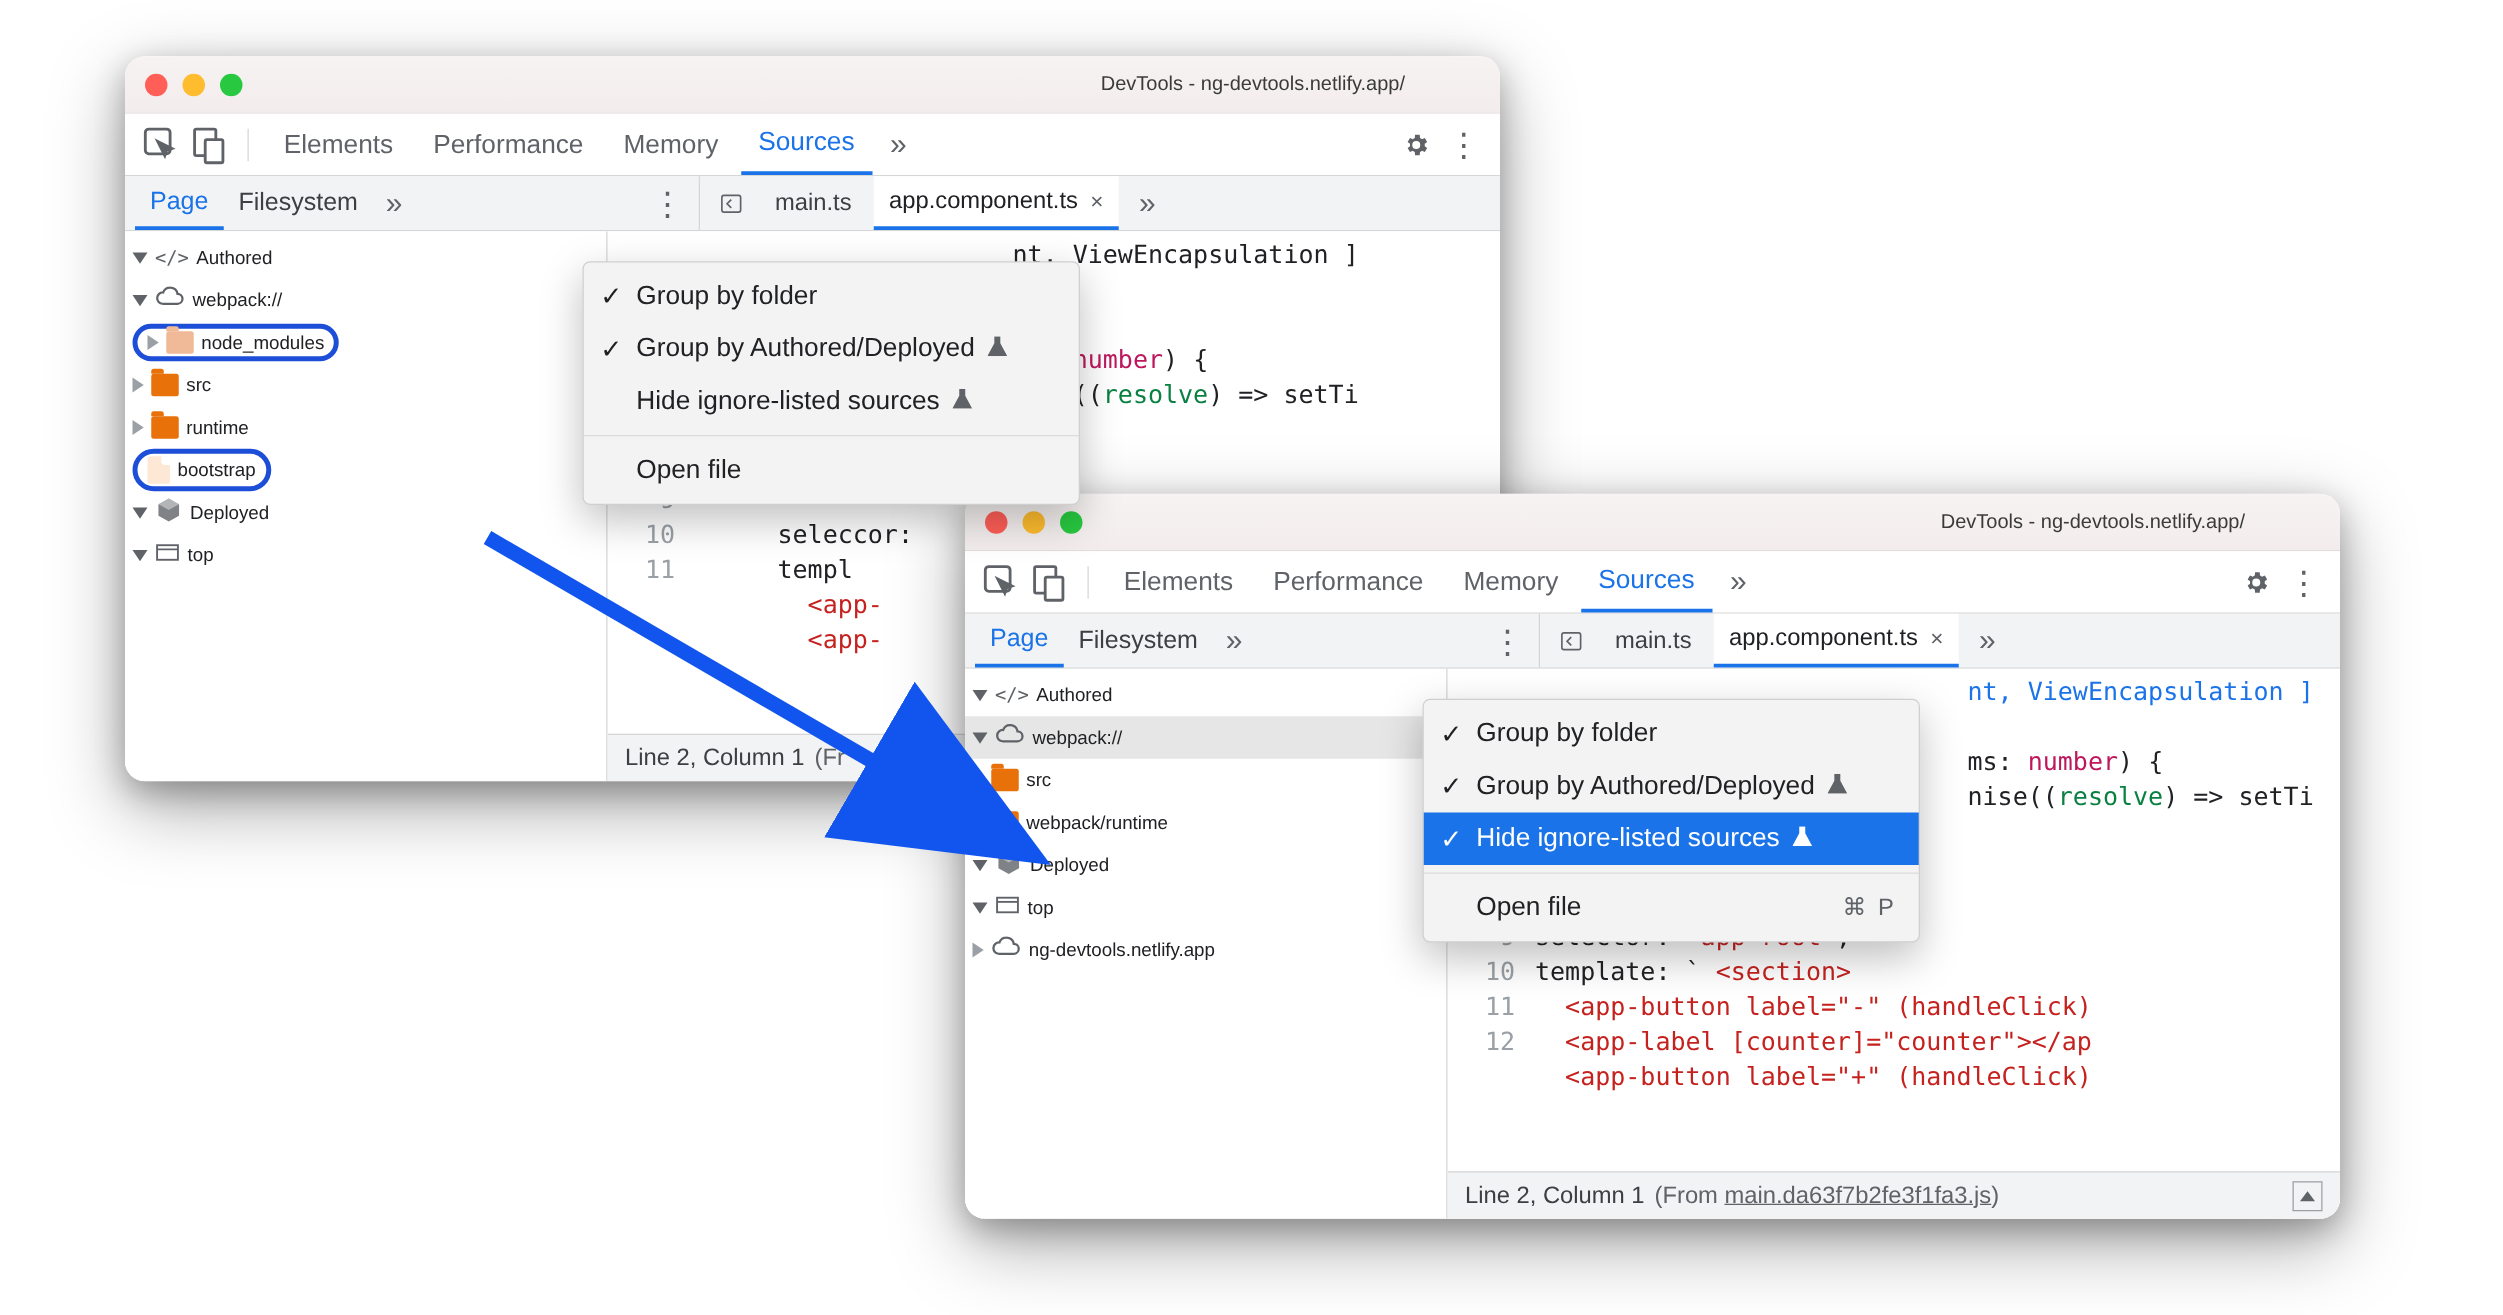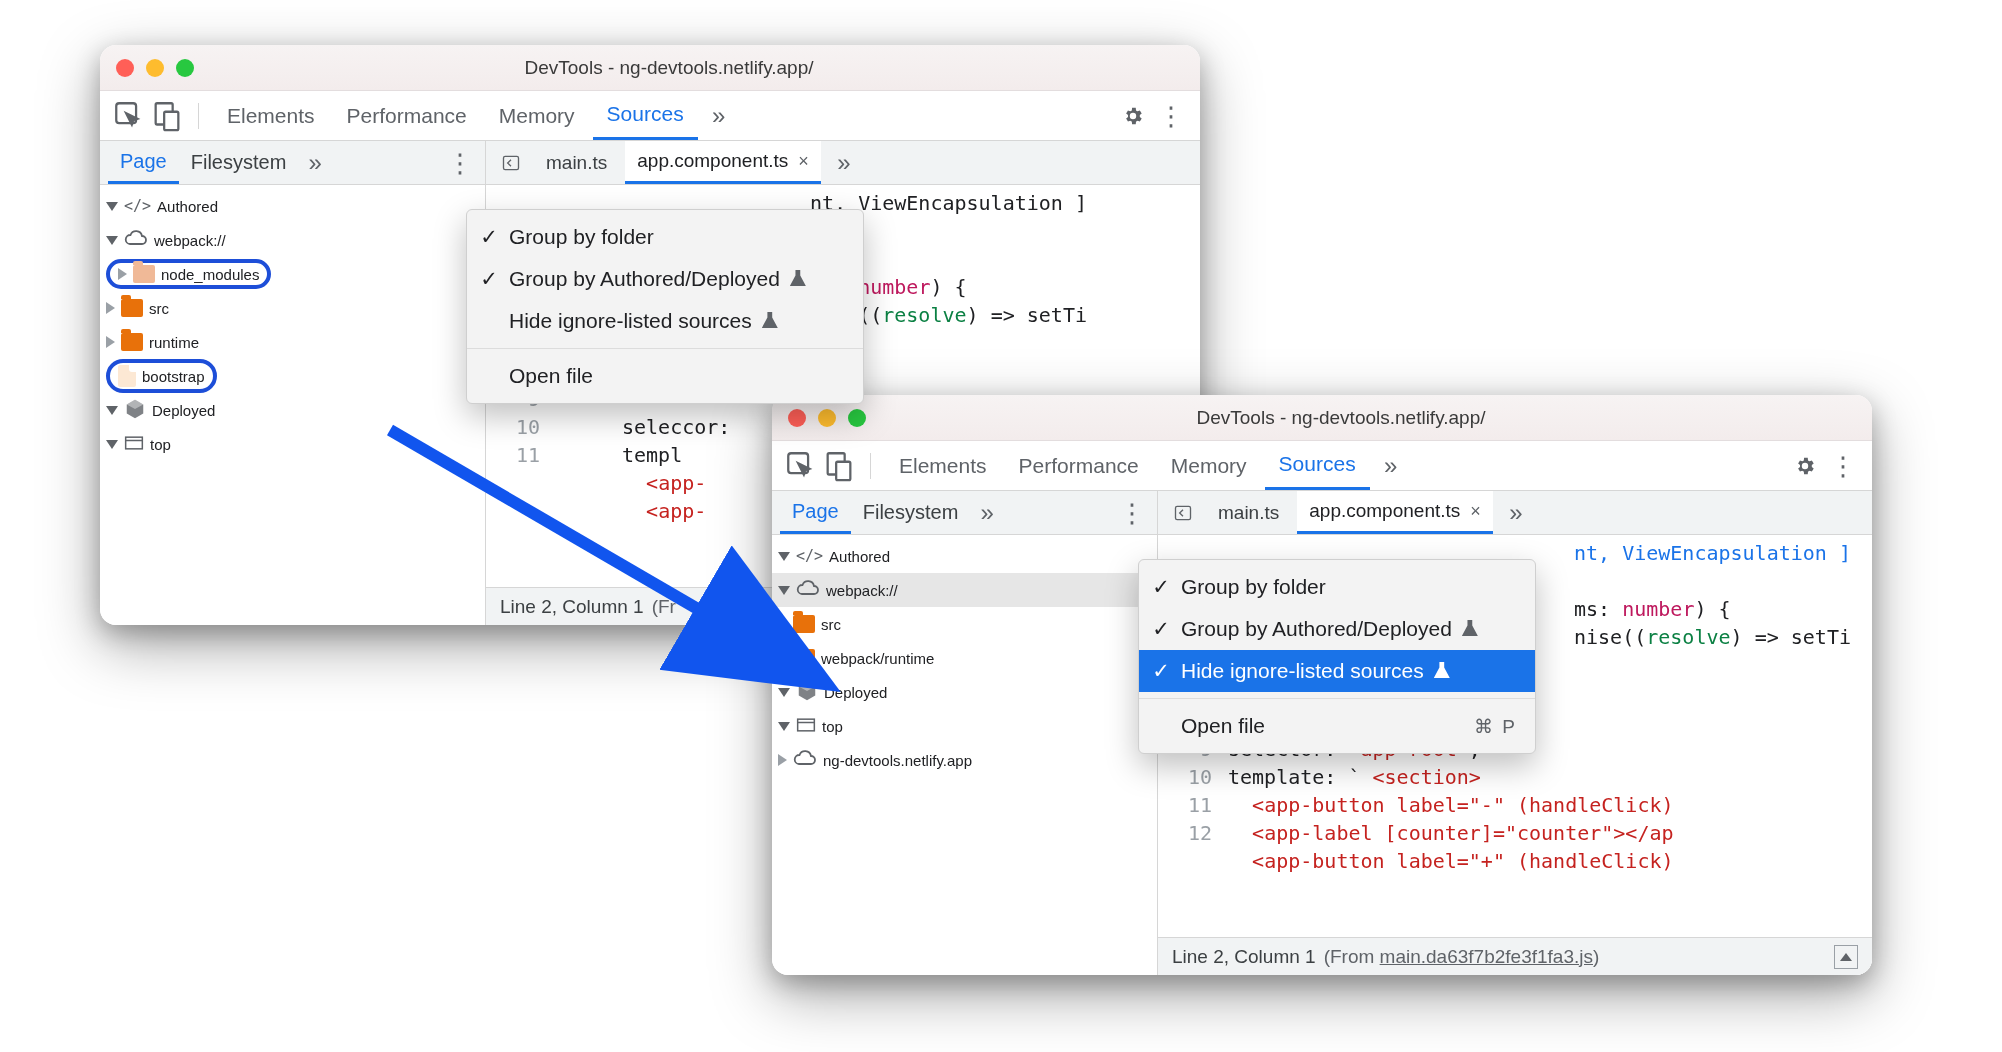--- a/index.html
+++ b/index.html
@@ -28,21 +28,21 @@
     height: 46px;
     display: flex;
     align-items: center;
     padding: 0 16px;
     background: linear-gradient(#f7f3f3,#f3ecec);
     border-bottom: 1px solid #e3ddde;
   }
   .traffic { display:flex; gap:12px; margin-right:20px; }
   .tl { width:18px;height:18px;border-radius:50%; }
   .tl.red{background:#ff5f57;} .tl.yellow{background:#febc2e;} .tl.green{background:#28c840;}
-  .title-text { flex:1; text-align:center; font-size:19px; color:#3a3a3a; font-weight:500; padding-right:60px;}
+  .title-text { flex:1; text-align:right; font-size:16px; color:#3a3a3a; font-weight:500; padding-right:60px;}
 
   .toolbar {
     height: 50px;
     display:flex;
     align-items:center;
     padding: 0 12px;
     gap: 4px;
     border-bottom: 1px solid #d6d6d6;
     background:#fff;
     font-size:21px;
@@ -58,21 +58,21 @@
 
   .subbar {
     height: 44px;
     display:flex;
     align-items:stretch;
     border-bottom: 1px solid #d6d6d6;
     background:#f1f3f4;
     font-size:20px;
     color:#3c4043;
   }
-  .subbar .left { display:flex; align-items:center; padding:0 8px; width:386px; border-right:1px solid #d6d6d6;}
+  .subbar .left { display:flex; align-items:center; padding:0 8px; width:460px; border-right:1px solid #d6d6d6;}
   .subbar .left .tab { padding:0 12px; height:100%; display:flex; align-items:center; cursor:pointer;}
   .subbar .left .tab.active { border-bottom:3px solid #1a73e8; color:#1a73e8;}
   .subbar .right { display:flex; align-items:center; flex:1; gap:6px; padding:0 8px;}
   .file-tab { display:flex; align-items:center; gap:6px; padding:0 12px; height:100%; font-size:19px;}
   .file-tab.active { background:#fff; border-bottom:3px solid #1a73e8; color:#202124;}
   .close-x { font-size:18px; color:#5f6368; margin-left:4px;}
   .nav-icon svg { width:20px;height:20px; color:#5f6368;}
 
   .body { display:flex; flex:1; overflow:hidden; background:#fff; font-size:20px;}
   .tree-pane { width:386px; border-right:1px solid #d6d6d6; overflow:hidden; position:relative;}

